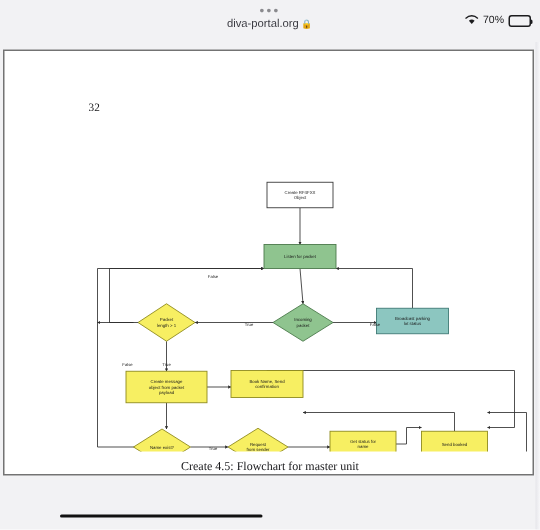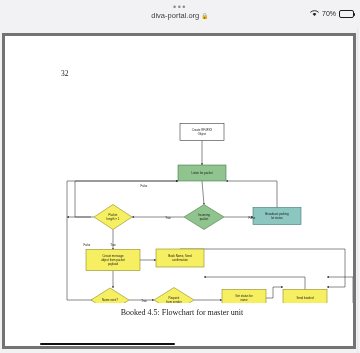--- a/index.html
+++ b/index.html
@@ -49,23 +49,23 @@
 
   
   #page-wrap {
     position: absolute; left: 0; top: 28px;
     width: 360px; height: 325px;
     background: #f2f2f4;
     overflow: hidden;
   }
   #paper {
     position: absolute; left: 2px; top: 5px;
-    width: 354px; height: 316px;
+    width: 354px; height: 284px;
     background: #ffffff;
-    border: 3px solid #737373;
+    border: 1px solid #737373;
     overflow: hidden;
   }
   #scrollbar-h {
     position: absolute; left: 40px; bottom: 8px;
     width: 135px; height: 2.5px;
     background: #111; border-radius: 2px;
   }
   #scroll-edge {
     position: absolute; right: 0; top: 0; width: 3px; height: 325px;
     background: linear-gradient(to right,#e6e6ea,#f7f7f9);
@@ -234,17 +234,17 @@
           <text class="edgelabel" x="163" y="131">True</text>
           <text class="edgelabel" x="247" y="131">False</text>
           <text class="edgelabel" x="82" y="158">False</text>
           <text class="edgelabel" x="108" y="158">True</text>
           <text class="edgelabel" x="139" y="214">True</text>
           <text class="edgelabel" x="292" y="240">Booked</text>
           <text class="edgelabel" x="324" y="259">Not booked</text>
         </g>
     </svg>
 
-    <div id="caption">Booked 4.5: Flowchart for master unit</div>
+    <div id="caption">Create 4.5: Flowchart for master unit</div>
   </div>
   <div id="scrollbar-h"></div>
   <div id="scroll-edge"></div>
 </div>
 
 </body></html>

